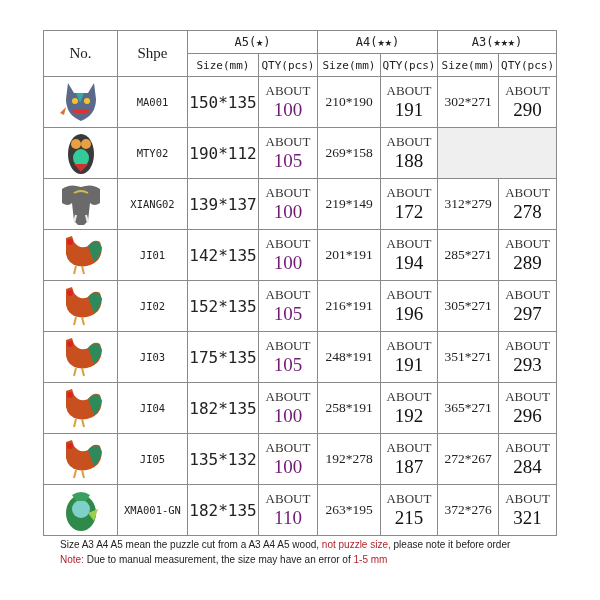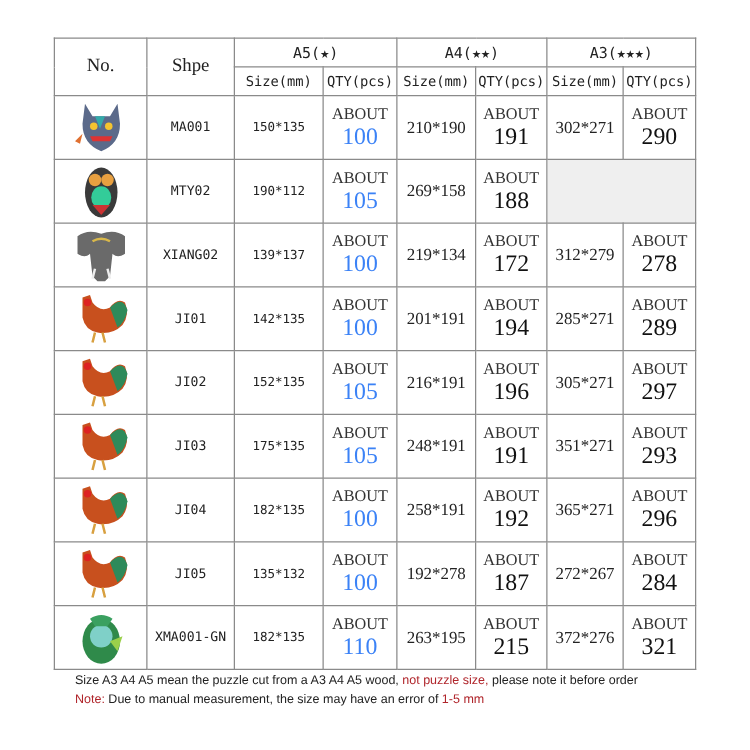--- a/index.html
+++ b/index.html
@@ -14,25 +14,25 @@
     border: 1px solid #8a8a8a; padding: 0; text-align: center; vertical-align: middle;
     color: #222; font-weight: normal; overflow: hidden;
   }
   .hdr-top { height: 23px; }
   .hdr-sub { height: 23px; }
   .hdr-no, .hdr-shape { font-family: "Liberation Serif", serif; font-size: 15px; color: #222; }
   .hdr-size { font-family: "DejaVu Sans Mono", monospace; font-size: 11px; color: #222; }
   .hdr-group { font-family: "DejaVu Sans Mono", monospace; font-size: 12px; color: #222; }
   tr.row td { height: 50px; }
   .code { font-family: "DejaVu Sans Mono", monospace; font-size: 10.5px; font-weight: bold; color: #222; }
-  .size-red { font-family: "DejaVu Sans Mono", monospace; font-size: 10px; color: #b0252b; }
+  .size-red { font-family: "DejaVu Sans Mono", monospace; font-size: 16px; color: #b0252b; }
   .size-plain { font-family: "Liberation Serif", serif; font-size: 13.5px; color: #444; }
   .qty-about { display: block; font-family: "Liberation Serif", serif; font-size: 13px; color: #333; line-height: 16px; }
   .qty-num { display: block; font-family: "Liberation Serif", serif; font-size: 19px; line-height: 22px; color: #111; }
-  .qty-num.red { color: #3b82f6; }
+  .qty-num.red { color: #701a75; }
   .blank-cell { background: #efefef; }
   .thumb { width: 62px; height: 46px; margin: 0 auto; display: block; }
   .notes {
     position: absolute; left: 36px; top: 538px; width: 560px;
     font-family: "Liberation Sans", sans-serif; font-size: 10px; line-height: 14.5px; color: #222; margin-left: 24px;
   }
   .notes .red { color: #b0252b; }
   .notes div { white-space: nowrap; }
 </style>
 </head>
@@ -120,21 +120,21 @@
               <path d="M24 12 Q31 8 38 12" stroke="#d9b84a" stroke-width="2" fill="none"></path>
               <path d="M26 34 L24 42" stroke="#eee" stroke-width="2"></path>
               <path d="M36 34 L38 42" stroke="#eee" stroke-width="2"></path>
             </svg></span></td>
         <td class="code">XIANG02</td>
         <td class="size-red">139*137</td>
         <td>
           <span class="qty-about">ABOUT</span>
           <span class="qty-num red">100</span>
         </td>
-        <td class="size-plain">219*134</td>
+        <td class="size-plain">219*149</td>
         <td>
           <span class="qty-about">ABOUT</span>
           <span class="qty-num">172</span>
         </td>
         <td class="size-plain">312*279</td>
         <td>
           <span class="qty-about">ABOUT</span>
           <span class="qty-num">278</span>
         </td>
       </tr>

